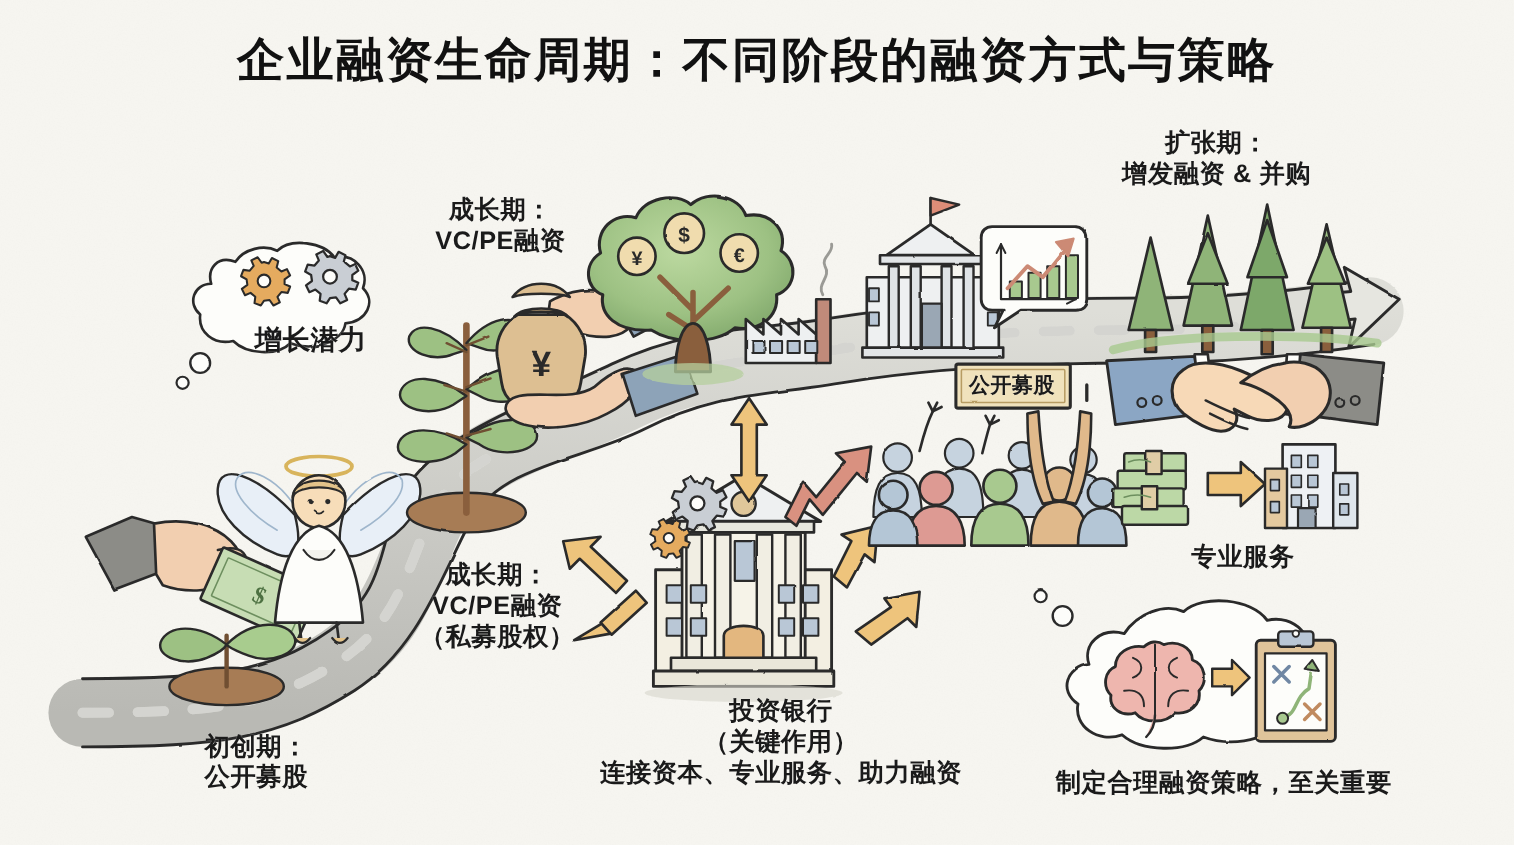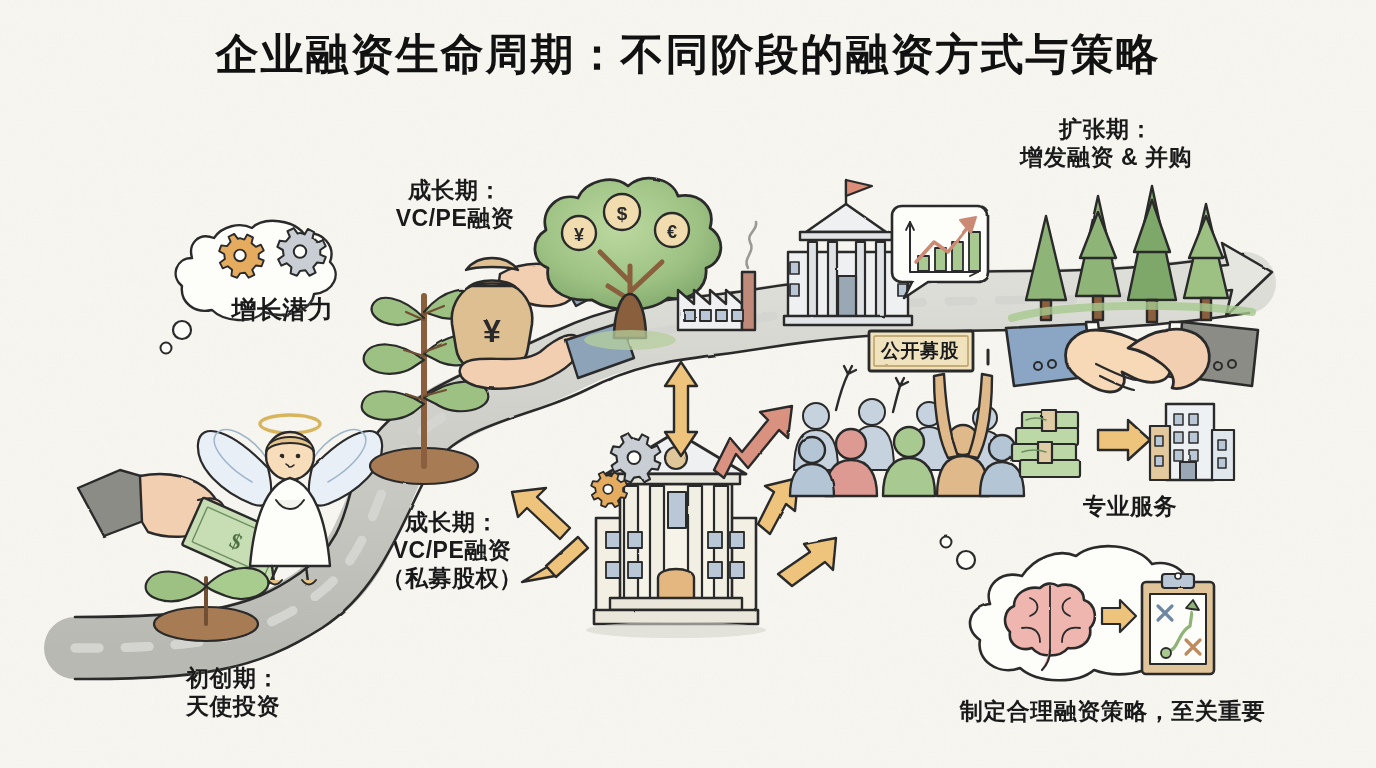--- a/index.html
+++ b/index.html
@@ -550,20 +550,23 @@
   <div id="page-title">企业融资生命周期：不同阶段的融资方式与策略</div>
 
   <div class="lbl l-expand">扩张期：
 增发融资 &amp; 并购</div>
   <div class="lbl l-growth-t">成长期：
 VC/PE融资</div>
   <div class="lbl l-growth-b">成长期：
 VC/PE融资
 （私募股权）</div>
   <div class="lbl l-startup">初创期：
-天使投资</div>
+公开募股</div>
 
   <div class="lbl l-potential">增长潜力</div>
   <div class="lbl l-sign">公开募股</div>
   <div class="lbl l-market">专业服务</div>
+  <div class="lbl l-bank">投资银行
+（关键作用）
+连接资本、专业服务、助力融资</div>
   <div class="lbl l-strategy">制定合理融资策略，至关重要</div>
 
 </div>
 
 </body></html>

